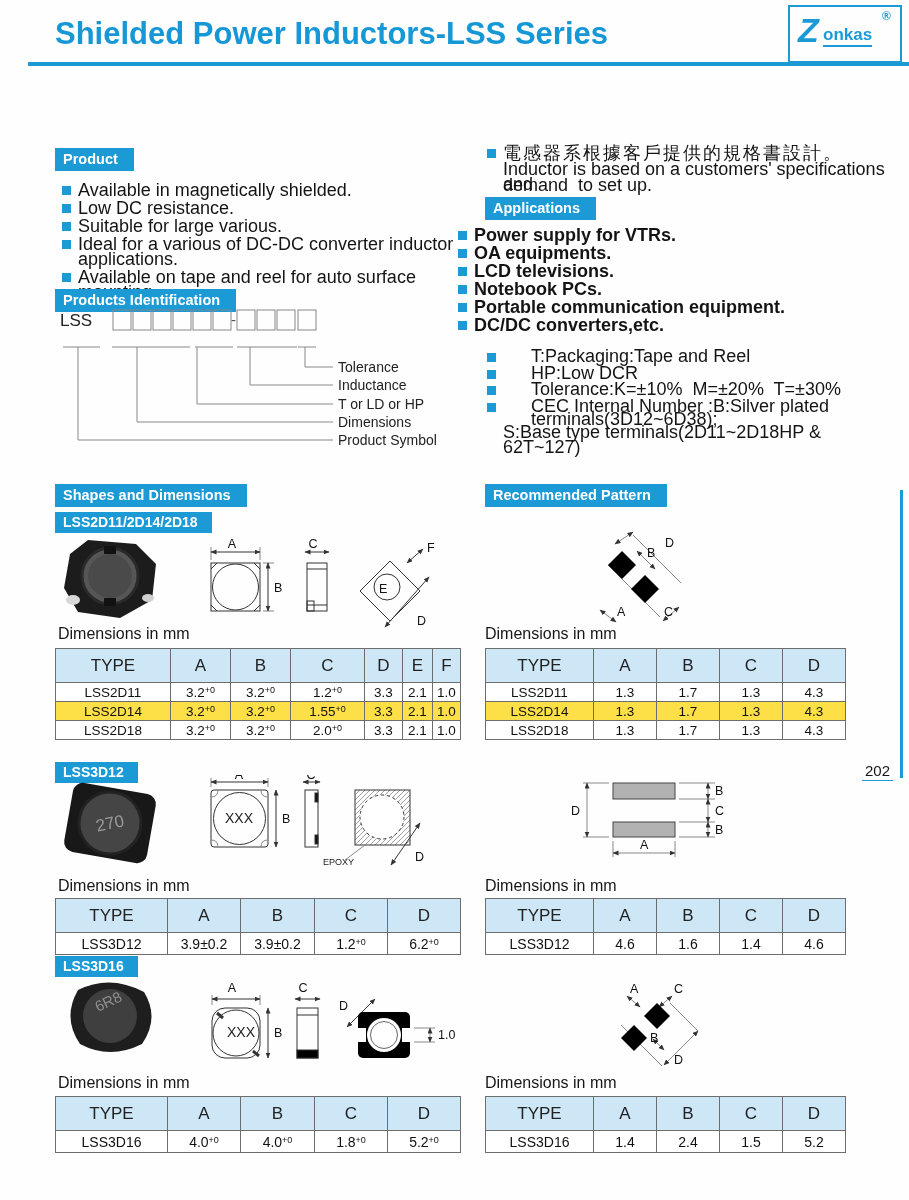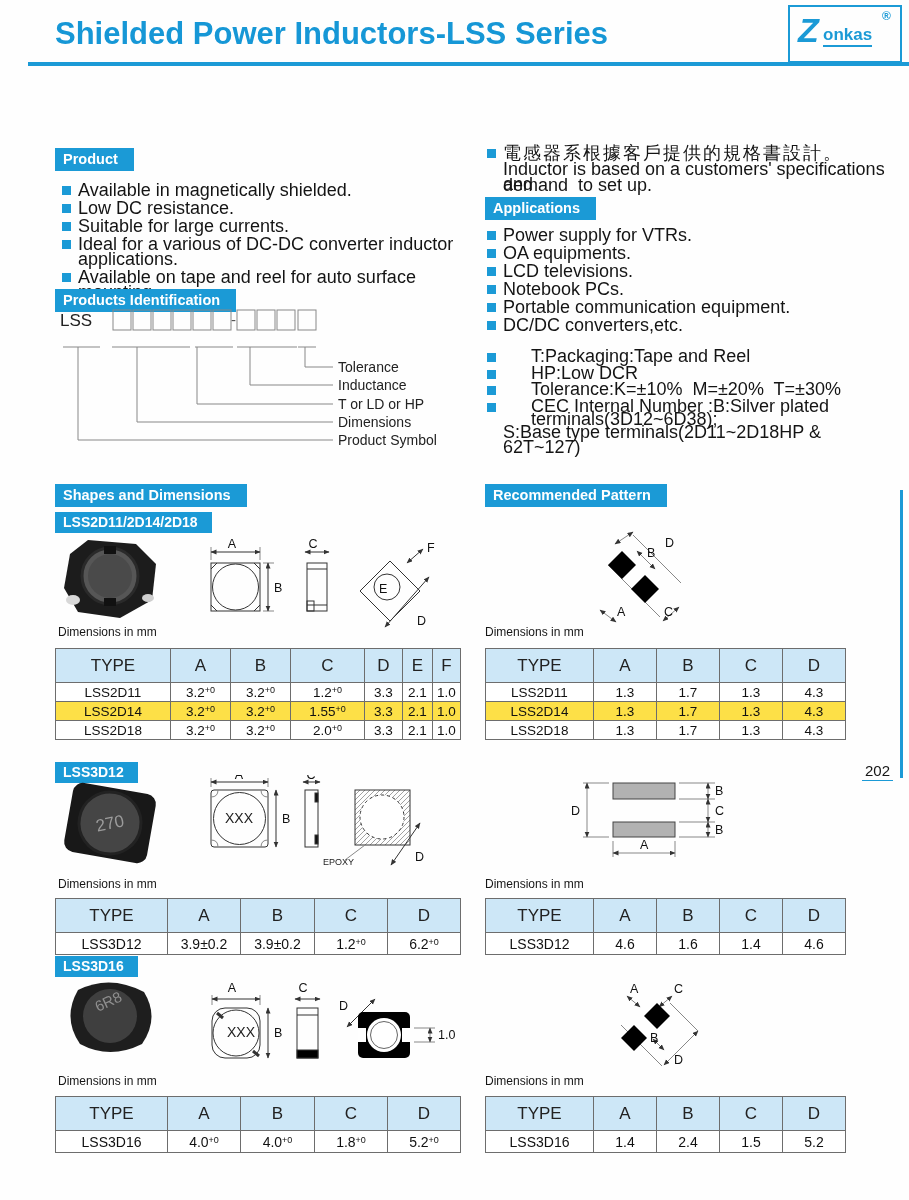--- a/index.html
+++ b/index.html
@@ -28,21 +28,21 @@
   .notes .btxt{line-height:13px;margin-left:28px;}
   .notes .bitem{margin-bottom:3.5px;}
   
   .dtable{border-collapse:collapse;table-layout:fixed;background:#fff;}
   .dtable th,.dtable td{border:1px solid #6d6d6d;text-align:center;padding:0;}
   .dtable th{background:#cde7f7;font-weight:normal;font-size:17px;height:33px;color:#222;}
   .t3 td{height:18px;font-size:13.5px;}
   .t1 td{height:21px;font-size:14px;}
   .dtable tr.alt td{background:#fde047;}
   .dtable sup{font-size:9px;vertical-align:4px;}
-  .dimsmm{font-size:12px;color:#161616;}
+  .dimsmm{font-size:16px;color:#161616;}
   svg text{font-family:"Liberation Sans",sans-serif;}
   .dw{stroke:#333;fill:none;stroke-width:1;}
   .thin{stroke:#888;stroke-width:1;fill:none;}
   .lbl{font-size:12.5px;fill:#111;}
   .pagenum{font-size:15px;color:#161616;border-bottom:1.5px solid #1b9ad6;padding:0 3px 1px 3px;}
 </style>
 </head>
 <body>
 
 <svg width="0" height="0" style="position:absolute">
@@ -72,41 +72,41 @@
       <div class="bitem">
         <span class="sq"></span>
         <span class="btxt pre">Available in magnetically shielded.</span>
       </div>
       <div class="bitem">
         <span class="sq"></span>
         <span class="btxt pre">Low DC resistance.</span>
       </div>
       <div class="bitem">
         <span class="sq"></span>
-        <span class="btxt pre">Suitable for large currents.</span>
+        <span class="btxt pre">Suitable for large various.</span>
       </div>
       <div class="bitem">
         <span class="sq"></span>
         <span class="btxt pre">Ideal for a various of DC-DC converter inductor applications.</span>
       </div>
       <div class="bitem">
         <span class="sq"></span>
         <span class="btxt pre">Available on tape and reel for auto surface mounting.</span>
       </div>
     </div>
 
   <div class="abs bitem" style="left:487px;top:146px;width:400px;">
     <span class="sq"></span>
     <span class="btxt" style="letter-spacing:2px;">電感器系根據客戶提供的規格書設計。</span>
   </div>
   <div class="abs btxt pre" style="left:503px;top:162px;width:390px;">Inductor is based on a customers' specifications  and</div>
   <div class="abs btxt pre" style="left:503px;top:178px;width:390px;">demand  to set up.</div>
 
   <div class="abs chip" style="left:485px;top:197px;">Applications</div>
-  <div class="abs" style="left:487px;top:228px;width:410px;">
+  <div class="abs" style="left:458px;top:228px;width:410px;font-weight:bold;">
       <div class="bitem">
         <span class="sq"></span>
         <span class="btxt pre">Power supply for VTRs.</span>
       </div>
       <div class="bitem">
         <span class="sq"></span>
         <span class="btxt pre">OA equipments.</span>
       </div>
       <div class="bitem">
         <span class="sq"></span>

